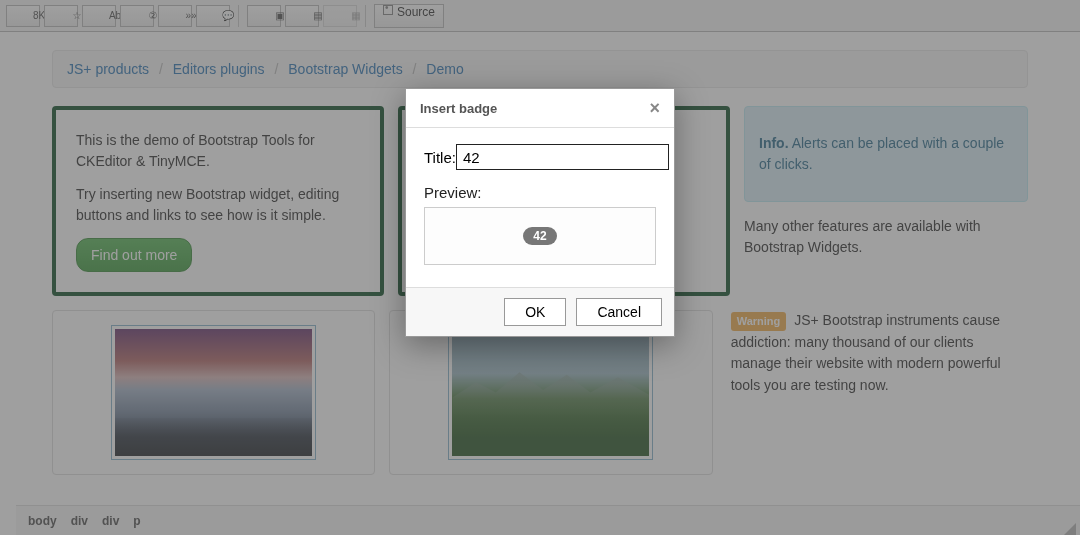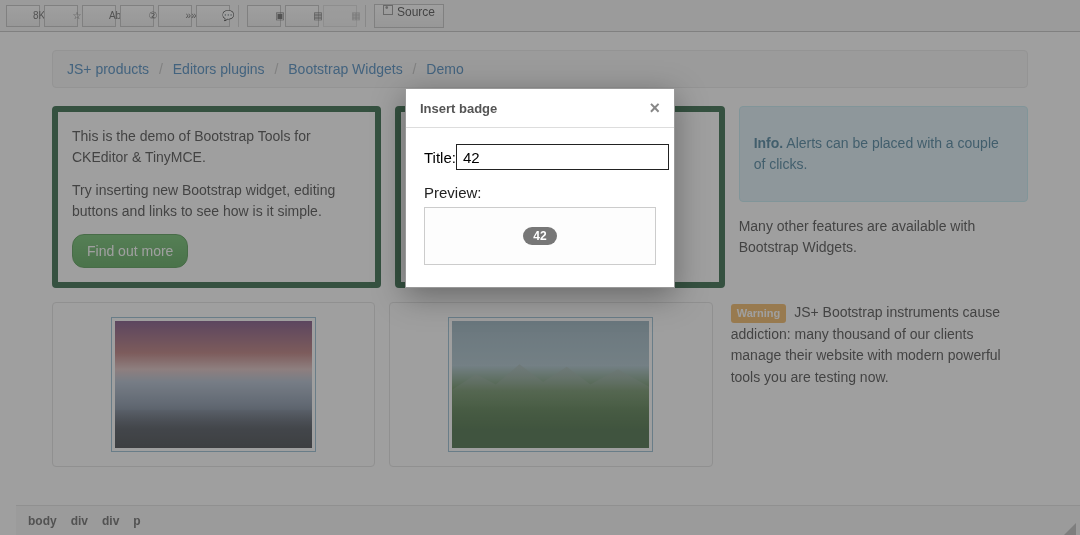--- a/index.html
+++ b/index.html
@@ -14,21 +14,21 @@
   .tb-source .dot { width:10px; height:10px; border:1px solid #888; display:inline-block; position:relative;}
   .tb-source .dot:after{content:"•"; position:absolute; left:1px; top:-4px; font-size:10px; color:#888;}
 
   
   .content { position:absolute; top:32px; left:0; right:0; bottom:30px; overflow:auto; padding:18px 52px;}
   .breadcrumb { background:#f5f5f5; border:1px solid #e6e6e6; border-radius:4px; padding:10px 14px; font-size:14px; color:#999; margin-bottom:18px;}
   .breadcrumb a { color:#337ab7; text-decoration:none; }
   .breadcrumb .divider { color:#bbb; margin:0 6px; }
 
   .cols { display:flex; gap:14px; }
-  .col { border:6px solid #14532d; border-radius:4px; padding:14px; flex:1; min-height:175px;}
+  .col { border:4px solid #14532d; border-radius:4px; padding:20px; flex:1; min-height:175px;}
   .col p { margin:0 0 12px 0; font-size:14px; line-height:1.5; color:#333;}
   .btn-green { background:linear-gradient(#5cb85c,#449d44); color:#fff; border:1px solid #3e8f3e; border-radius:12px; padding:8px 14px; font-size:14px; cursor:pointer;}
   .col2-hint { color:#6b6b6b; font-size:14px; margin-top:70px;}
   .alert-info { background:#d9edf7; border:1px solid #bce8f1; color:#31708f; border-radius:4px; padding:26px 14px; font-size:14px; line-height:1.5; margin-bottom:14px;}
   .alert-info b { font-weight:bold;}
 
   .row2 { display:flex; gap:14px; margin-top:14px;}
   .img-box { border:1px solid #ddd; border-radius:4px; padding:14px; flex:1; display:flex; justify-content:center; align-items:flex-start;}
   .thumb { width:205px; height:135px; border:1px solid #88b3cc; padding:3px; background:#fff; position:relative; overflow:hidden;}
   .sunset { background: linear-gradient(180deg,#6b3a72 0%, #b36a6a 25%, #d9b8b8 38%, #a5b3c7 48%, #7a8aa0 65%, #3e4a5a 85%); position:absolute; inset:3px;}
@@ -145,16 +145,20 @@
     <div class="dlg-body">
       <div class="form-row">
         <label>Title:</label>
         <input type="text" value="42" style="">
       </div>
       <span class="preview-label">Preview:</span>
       <div class="preview-box">
         <span class="badge-pill">42</span>
       </div>
     </div>
+    <div class="dlg-foot">
+      <button>OK</button>
+      <button>Cancel</button>
+    </div>
   </div>
 </div>
 
 </div>
 
 </body></html>

